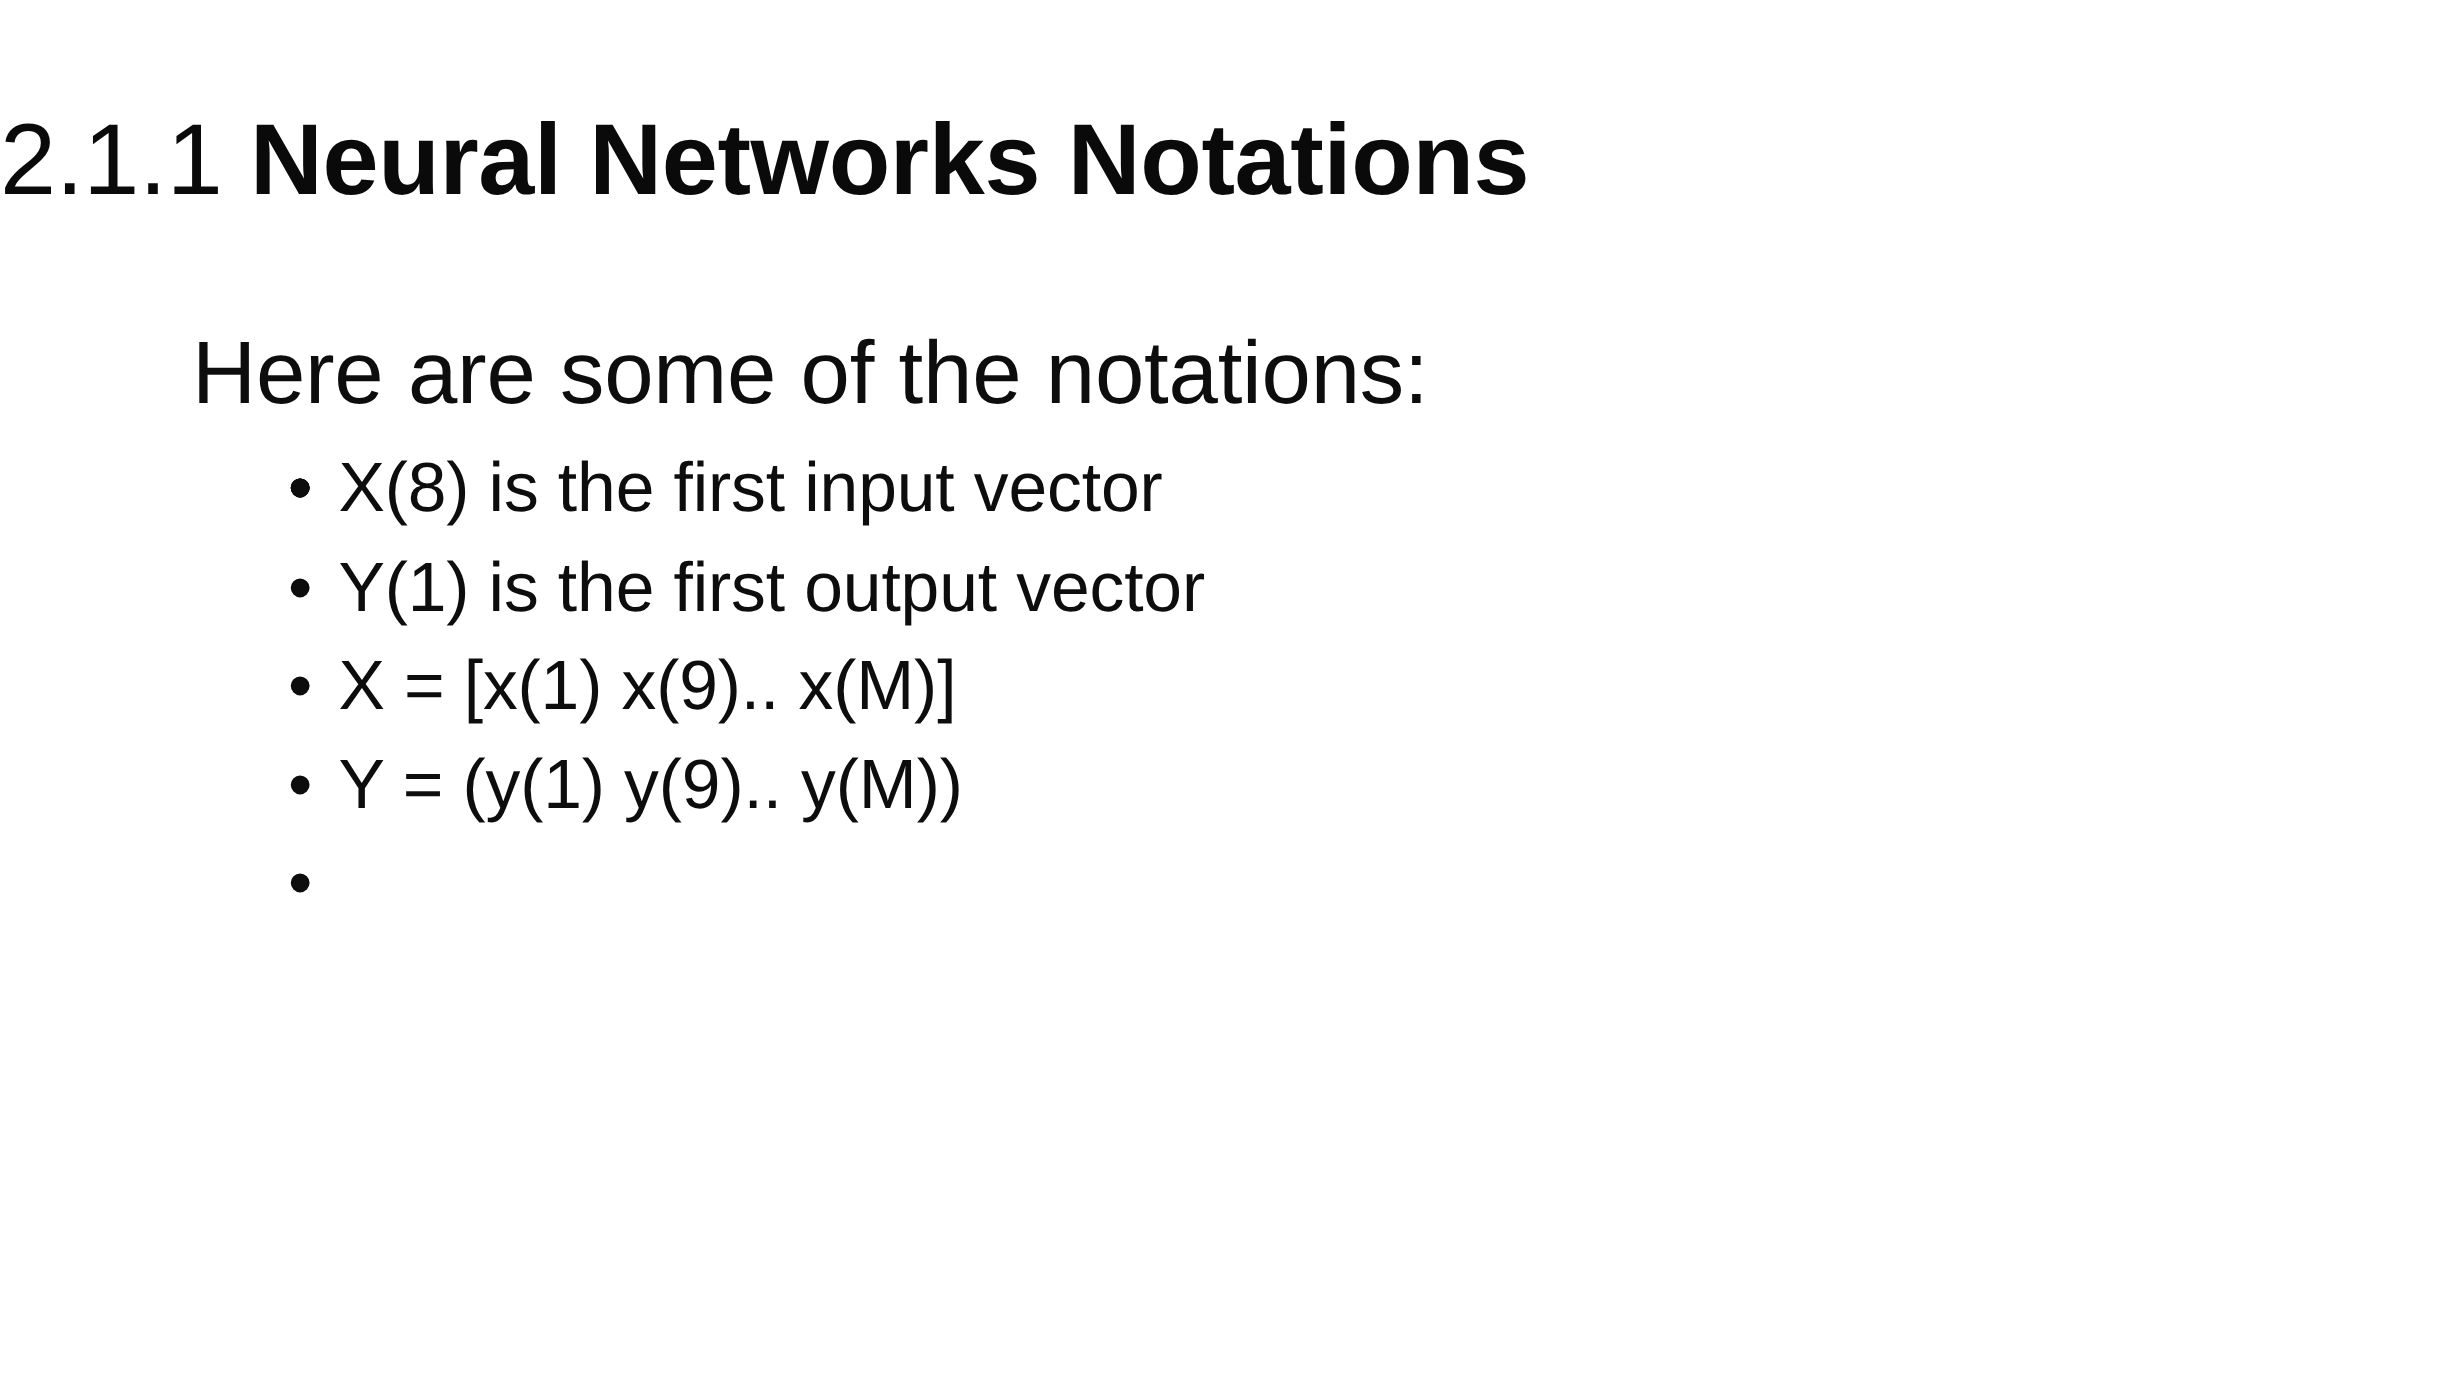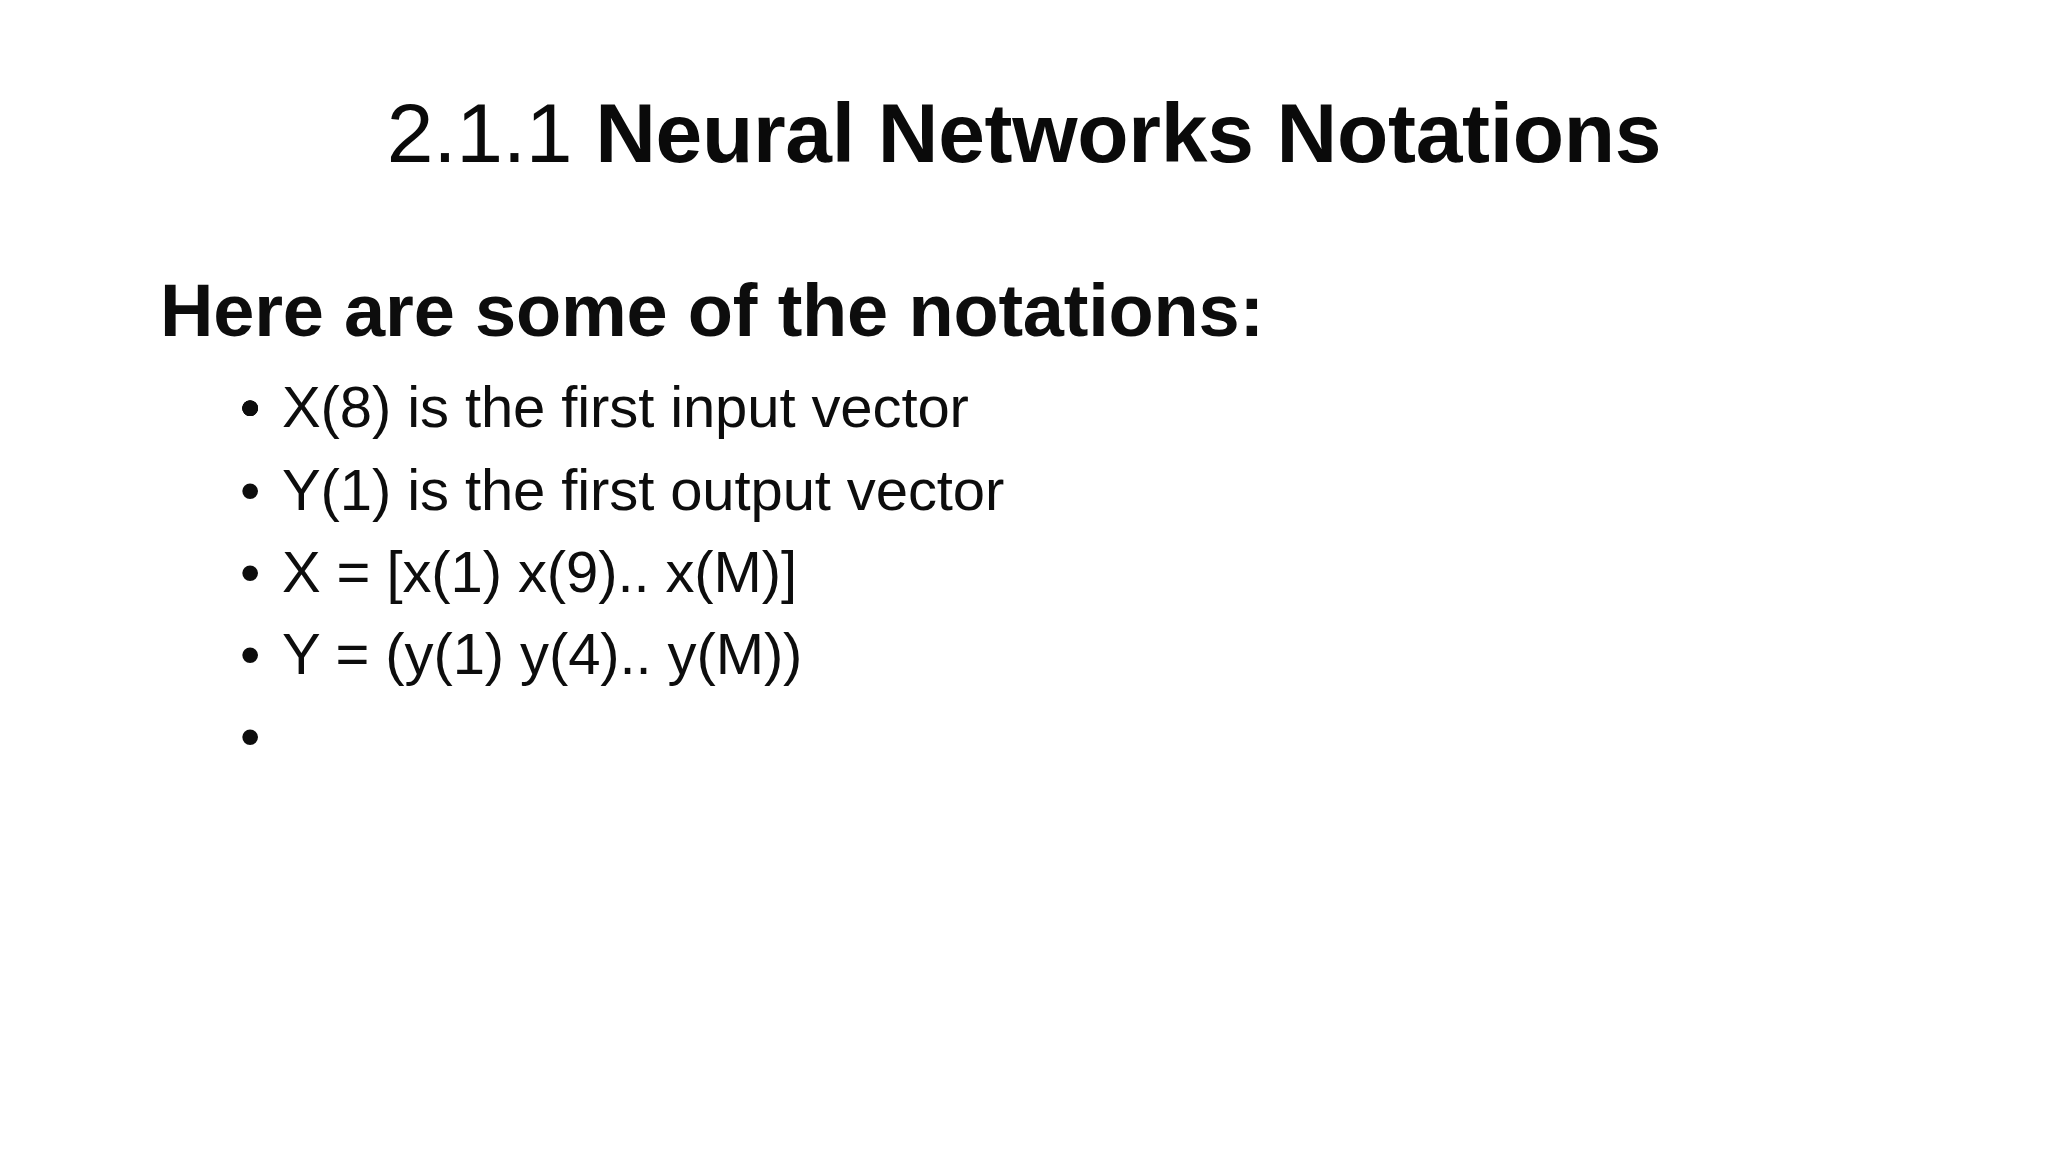--- a/index.html
+++ b/index.html
@@ -20,21 +20,20 @@
     overflow: hidden;
     box-sizing: border-box;
   }
 
   
   .slide-title {
     position: absolute;
     top: 30px;
     left: 0;
     width: 2048px;
-    text-align: center;
     font-size: 84px;
     line-height: 1.12;
     letter-spacing: -0.3px;
     white-space: nowrap;
     color: #0a0a0a;
   }
   .title-number {
     font-weight: 400;
   }
   .title-main {
@@ -44,21 +43,21 @@
   
   .body-block {
     position: absolute;
     top: 272px;
     left: 160px;
     width: 1800px;
   }
   .lead-line {
     font-size: 74px;
     line-height: 1.06;
-    font-weight: 700;
+    font-weight: 400;
     color: #0d0d0d;
     letter-spacing: -0.2px;
     white-space: nowrap;
     margin: 0 0 16px 0;
   }
 
   .bullet-list {
     list-style: none;
     margin: 0;
     padding: 0 0 0 80px;
@@ -119,21 +118,21 @@
         <span>Y(1) is the first output vector</span>
       </li>
 
       <li class="bullet-item">
         <span class="bullet-dot">•</span>
         <span>X = [x(1) x(9).. x(M)]</span>
       </li>
 
       <li class="bullet-item">
         <span class="bullet-dot">•</span>
-        <span>Y = (y(1) y(4).. y(M))</span>
+        <span>Y = (y(1) y(9).. y(M))</span>
       </li>
 
       <li class="bullet-item">
         <span class="bullet-dot">•</span>
       </li>
 
     </ul>
   </div>
 </div>
 

